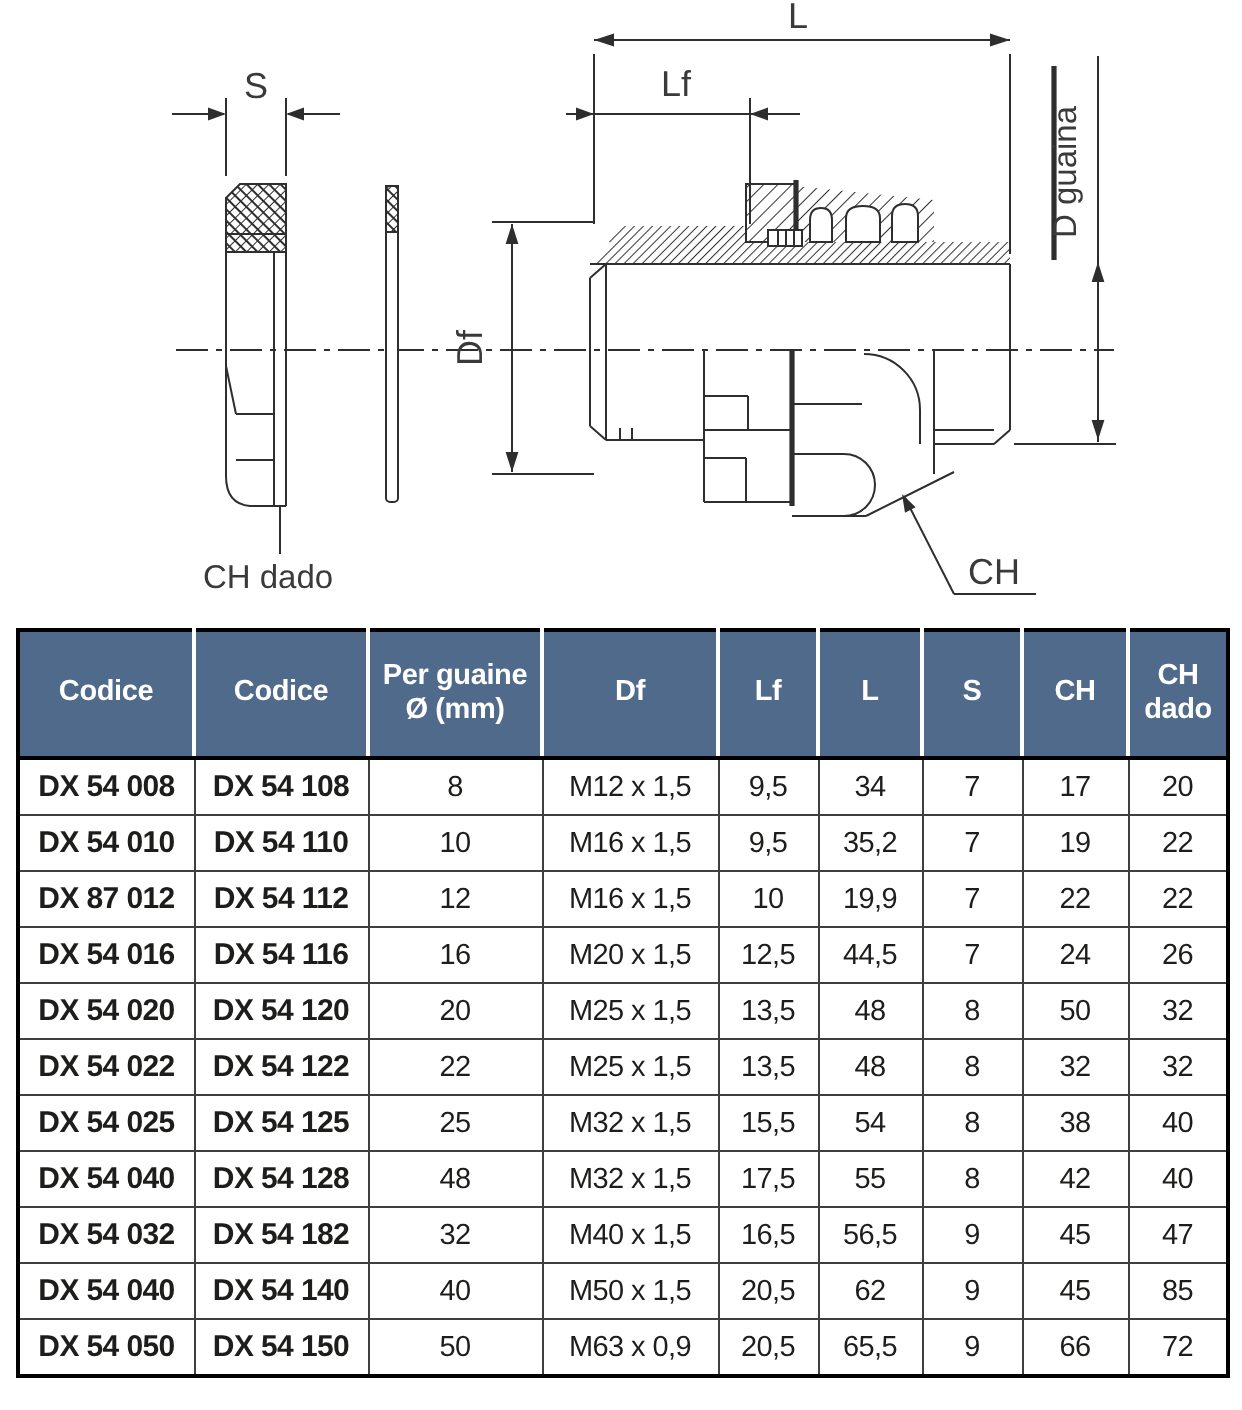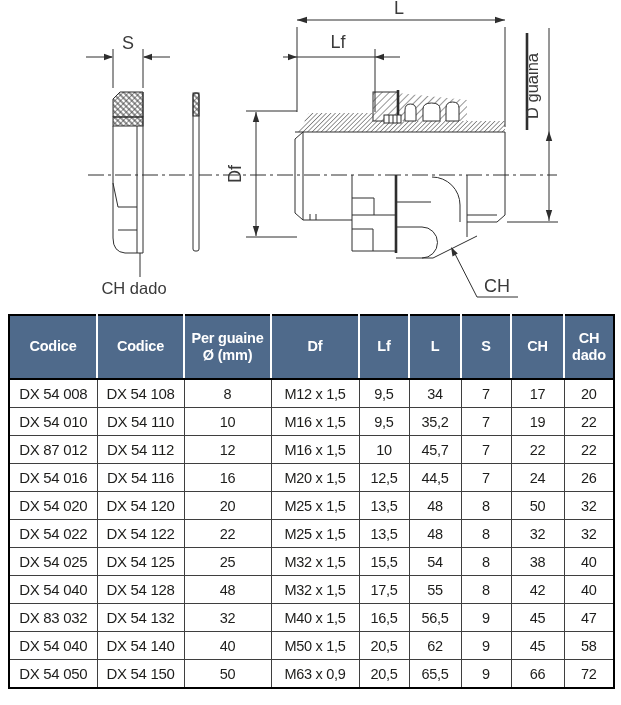--- a/index.html
+++ b/index.html
@@ -36,21 +36,21 @@
     border-right:2px solid #ffffff; border-bottom:2px solid #000000;
     padding:0 2px; letter-spacing:-0.2px;
   }
   table.dims thead th:last-child { border-right:none; }
   table.dims tbody td {
     height:27px; text-align:center; vertical-align:middle;
     font-size:14.5px; color:#1d1d1b;
     border:1px solid #3f3f3f; padding:0 1px; letter-spacing:-0.3px;
     background:#ffffff;
   }
-  table.dims tbody td.code { font-weight:normal; font-size:15px; }
+  table.dims tbody td.code { font-weight:bold; font-size:15px; }
 </style>
 </head>
 <body>
 
 <div class="page">
 
   <svg class="drawing" width="621" height="312" viewBox="0 0 621 312">
     <defs>
       <pattern id="hA" width="5" height="5" patternUnits="userSpaceOnUse" patternTransform="rotate(45)">
         <line x1="0" y1="0" x2="0" y2="5" stroke="#333333" stroke-width="1"></line>
@@ -238,21 +238,21 @@
           <td>7</td>
           <td>19</td>
           <td>22</td>
         </tr>
         <tr>
           <td class="code">DX 87 012</td>
           <td class="code">DX 54 112</td>
           <td>12</td>
           <td>M16 x 1,5</td>
           <td>10</td>
-          <td>45,7</td>
+          <td>19,9</td>
           <td>7</td>
           <td>22</td>
           <td>22</td>
         </tr>
         <tr>
           <td class="code">DX 54 016</td>
           <td class="code">DX 54 116</td>
           <td>16</td>
           <td>M20 x 1,5</td>
           <td>12,5</td>
@@ -299,40 +299,40 @@
           <td class="code">DX 54 128</td>
           <td>48</td>
           <td>M32 x 1,5</td>
           <td>17,5</td>
           <td>55</td>
           <td>8</td>
           <td>42</td>
           <td>40</td>
         </tr>
         <tr>
-          <td class="code">DX 83 032</td>
-          <td class="code">DX 54 132</td>
+          <td class="code">DX 54 032</td>
+          <td class="code">DX 54 182</td>
           <td>32</td>
           <td>M40 x 1,5</td>
           <td>16,5</td>
           <td>56,5</td>
           <td>9</td>
           <td>45</td>
           <td>47</td>
         </tr>
         <tr>
           <td class="code">DX 54 040</td>
           <td class="code">DX 54 140</td>
           <td>40</td>
           <td>M50 x 1,5</td>
           <td>20,5</td>
           <td>62</td>
           <td>9</td>
           <td>45</td>
-          <td>58</td>
+          <td>85</td>
         </tr>
         <tr>
           <td class="code">DX 54 050</td>
           <td class="code">DX 54 150</td>
           <td>50</td>
           <td>M63 x 0,9</td>
           <td>20,5</td>
           <td>65,5</td>
           <td>9</td>
           <td>66</td>

